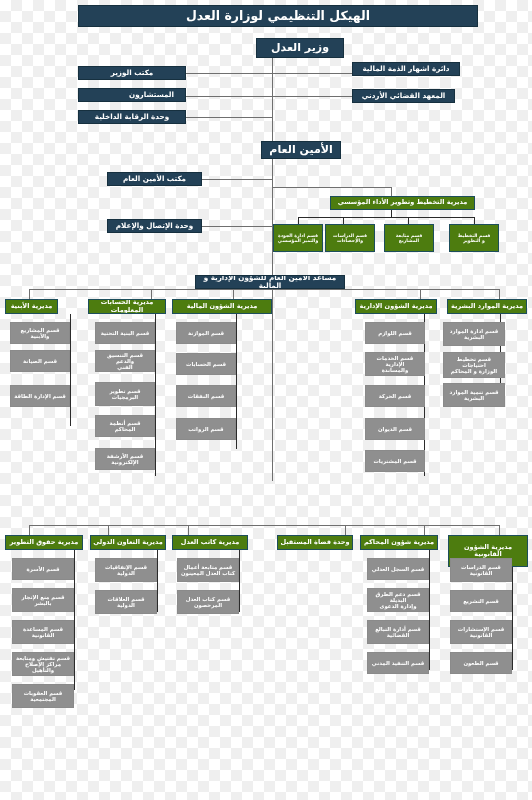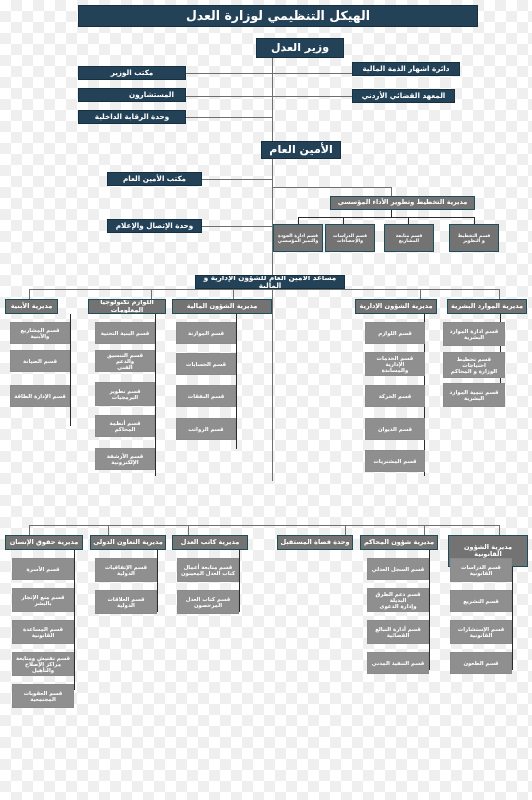--- a/index.html
+++ b/index.html
@@ -51,21 +51,21 @@
     white-space: pre-line;
   }
 
   
   .navy {
     background: #234157;
     border: 1px solid #16303f;
   }
   
   .teal {
-    background: #737373;
+    background: #4d7c0f;
     border: 1px solid #1d4e5c;
   }
   
   .grey {
     background: #8f8f8f;
     border: 1px solid #8a8a8a;
     color: #ffffff;
   }
 
   .title-bar {
@@ -135,21 +135,21 @@
   <div class="node navy lvl2" style="left:195px; top:275px; width:150px; height:14px;">مساعد الأمين العام للشؤون الإدارية و المالية</div>
 
   <div class="ln h" style="left:29px; top:289px; width:470px;"></div>
   <div class="ln v" style="left:29px;  top:289px; height:10px;"></div>
   <div class="ln v" style="left:151px; top:289px; height:10px;"></div>
   <div class="ln v" style="left:233px; top:289px; height:10px;"></div>
   <div class="ln v" style="left:420px; top:289px; height:10px;"></div>
   <div class="ln v" style="left:499px; top:289px; height:10px;"></div>
 
   <div class="node teal dir" style="left:5px;   top:299px; width:53px; height:15px;">مديرية الأبنية</div>
-  <div class="node teal dir" style="left:88px;  top:299px; width:78px; height:15px;">اللوازم تكنولوجيا المعلومات</div>
+  <div class="node teal dir" style="left:88px;  top:299px; width:78px; height:15px;">مديرية الحسابات المعلومات</div>
   <div class="node teal dir" style="left:172px; top:299px; width:100px; height:15px;">مديرية الشؤون المالية</div>
   <div class="node teal dir" style="left:355px; top:299px; width:82px; height:15px;">مديرية الشؤون الإدارية</div>
   <div class="node teal dir" style="left:447px; top:299px; width:80px; height:15px;">مديرية الموارد البشرية</div>
 
   <div class="ln v dark" style="left:70px;  top:314px; height:112px;"></div>
   <div class="ln v dark" style="left:155px; top:314px; height:162px;"></div>
   <div class="ln v dark" style="left:236px; top:314px; height:135px;"></div>
   <div class="ln v dark" style="left:424px; top:314px; height:162px;"></div>
   <div class="ln v dark" style="left:500px; top:314px; height:90px;"></div>
 
@@ -189,21 +189,21 @@
 
 
   <div class="ln h" style="left:29px; top:525px; width:470px;"></div>
   <div class="ln v" style="left:29px;  top:525px; height:10px;"></div>
   <div class="ln v" style="left:108px; top:525px; height:10px;"></div>
   <div class="ln v" style="left:188px; top:525px; height:10px;"></div>
   <div class="ln v" style="left:345px; top:525px; height:10px;"></div>
   <div class="ln v" style="left:424px; top:525px; height:10px;"></div>
   <div class="ln v" style="left:499px; top:525px; height:10px;"></div>
 
-  <div class="node teal dir" style="left:5px;   top:535px; width:78px; height:15px;">مديرية حقوق الإنسان</div>
+  <div class="node teal dir" style="left:5px;   top:535px; width:78px; height:15px;">مديرية حقوق التطوير</div>
   <div class="node teal dir" style="left:90px;  top:535px; width:76px; height:15px;">مديرية التعاون الدولي</div>
   <div class="node teal dir" style="left:172px; top:535px; width:76px; height:15px;">مديرية كاتب العدل</div>
   <div class="node teal dir" style="left:277px; top:535px; width:76px; height:15px;">وحدة قضاة المستقبل</div>
   <div class="node teal dir" style="left:360px; top:535px; width:78px; height:15px;">مديرية شؤون المحاكم</div>
   <div class="node teal dir" style="left:448px; top:535px; width:80px; height:32px;">مديرية الشؤون القانونية</div>
 
   <div class="ln v dark" style="left:74px;  top:550px; height:140px;"></div>
   <div class="ln v dark" style="left:157px; top:550px; height:62px;"></div>
   <div class="ln v dark" style="left:239px; top:550px; height:62px;"></div>
   <div class="ln v dark" style="left:429px; top:550px; height:120px;"></div>

